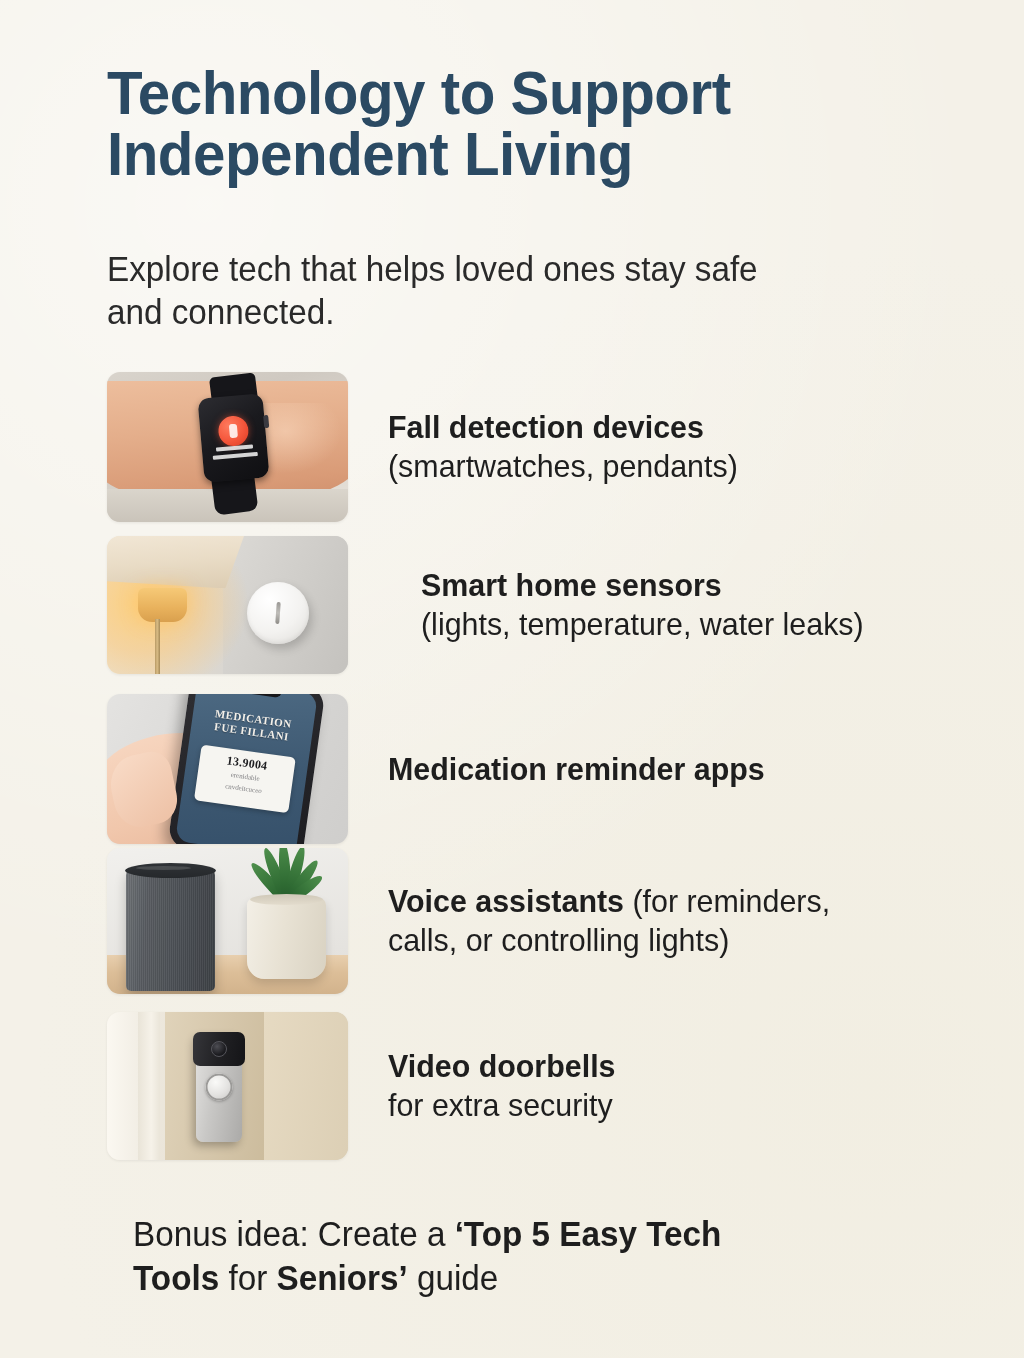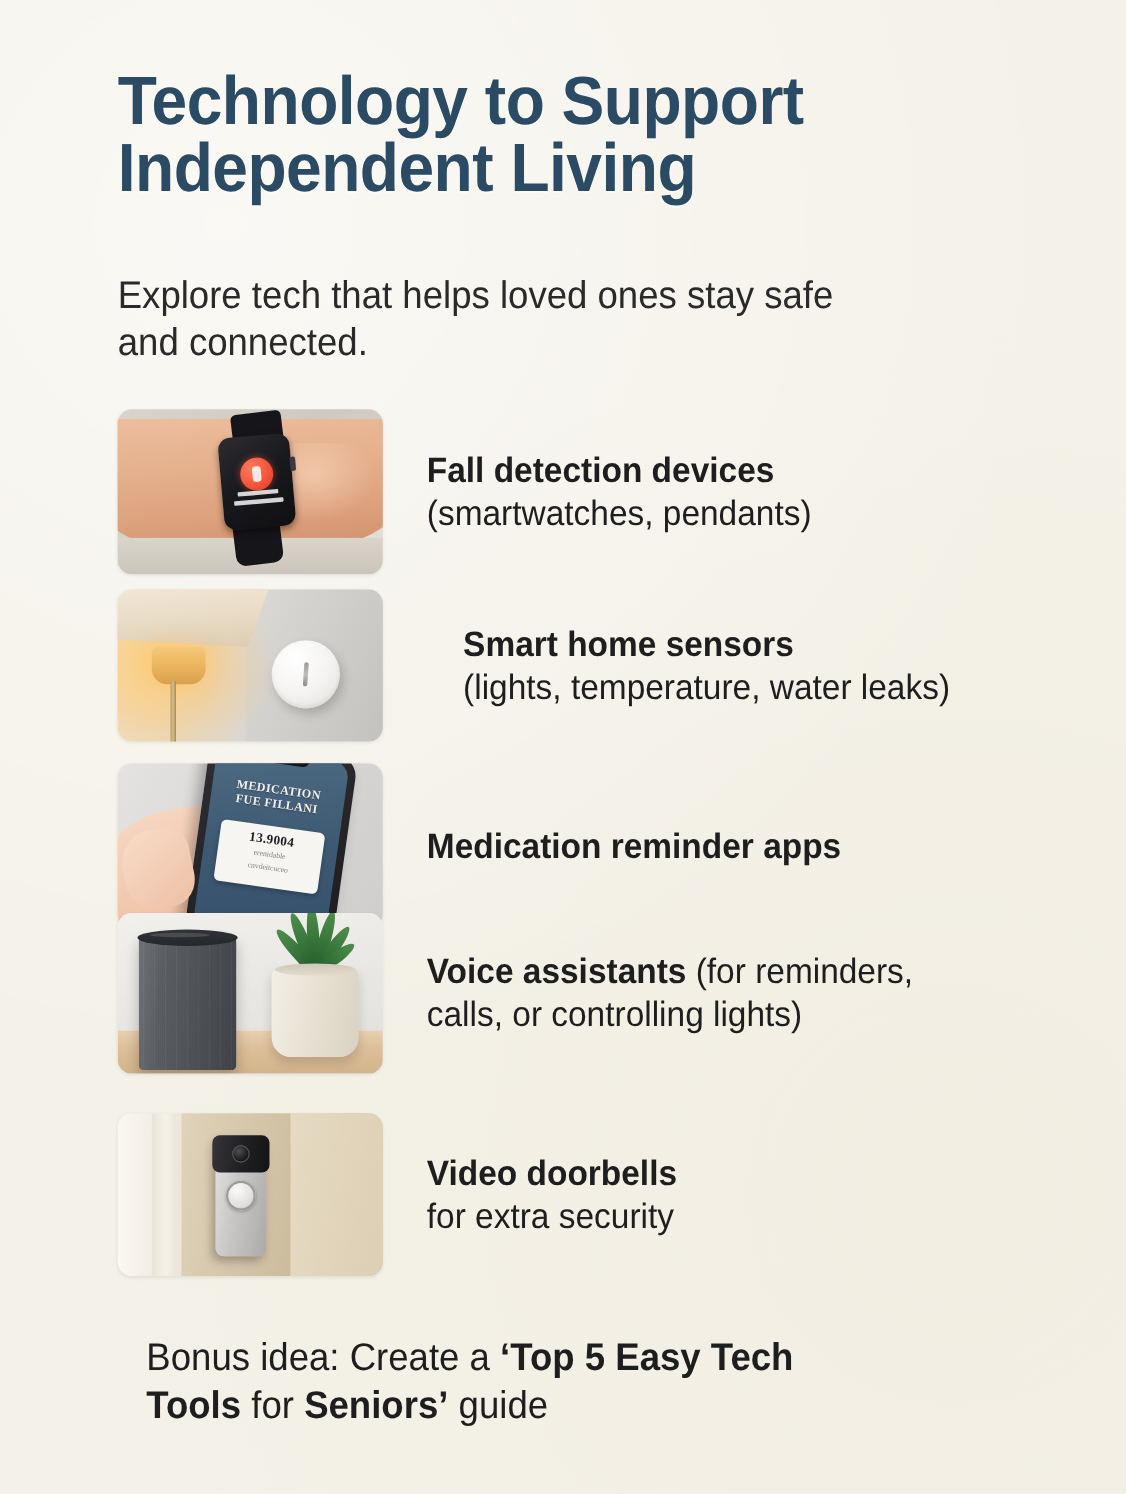--- a/index.html
+++ b/index.html
@@ -62,21 +62,21 @@
   .row {
     position:absolute;
     left:107px;
     width:880px;
     display:flex;
     align-items:center;
   }
   .row.r0 { top:372px; height:150px; }
   .row.r1 { top:536px; height:138px;gap:33px; }
   .row.r2 { top:694px; height:150px; }
-  .row.r3 { top:830px; height:146px; }
+  .row.r3 { top:848px; height:146px; }
   .row.r4 { top:1012px; height:148px; }
 
   .thumb {
     position:relative;
     width:241px;
     flex:0 0 241px;
     height:100%;
     border-radius:13px;
     overflow:hidden;
     background:#E9E6DF;

